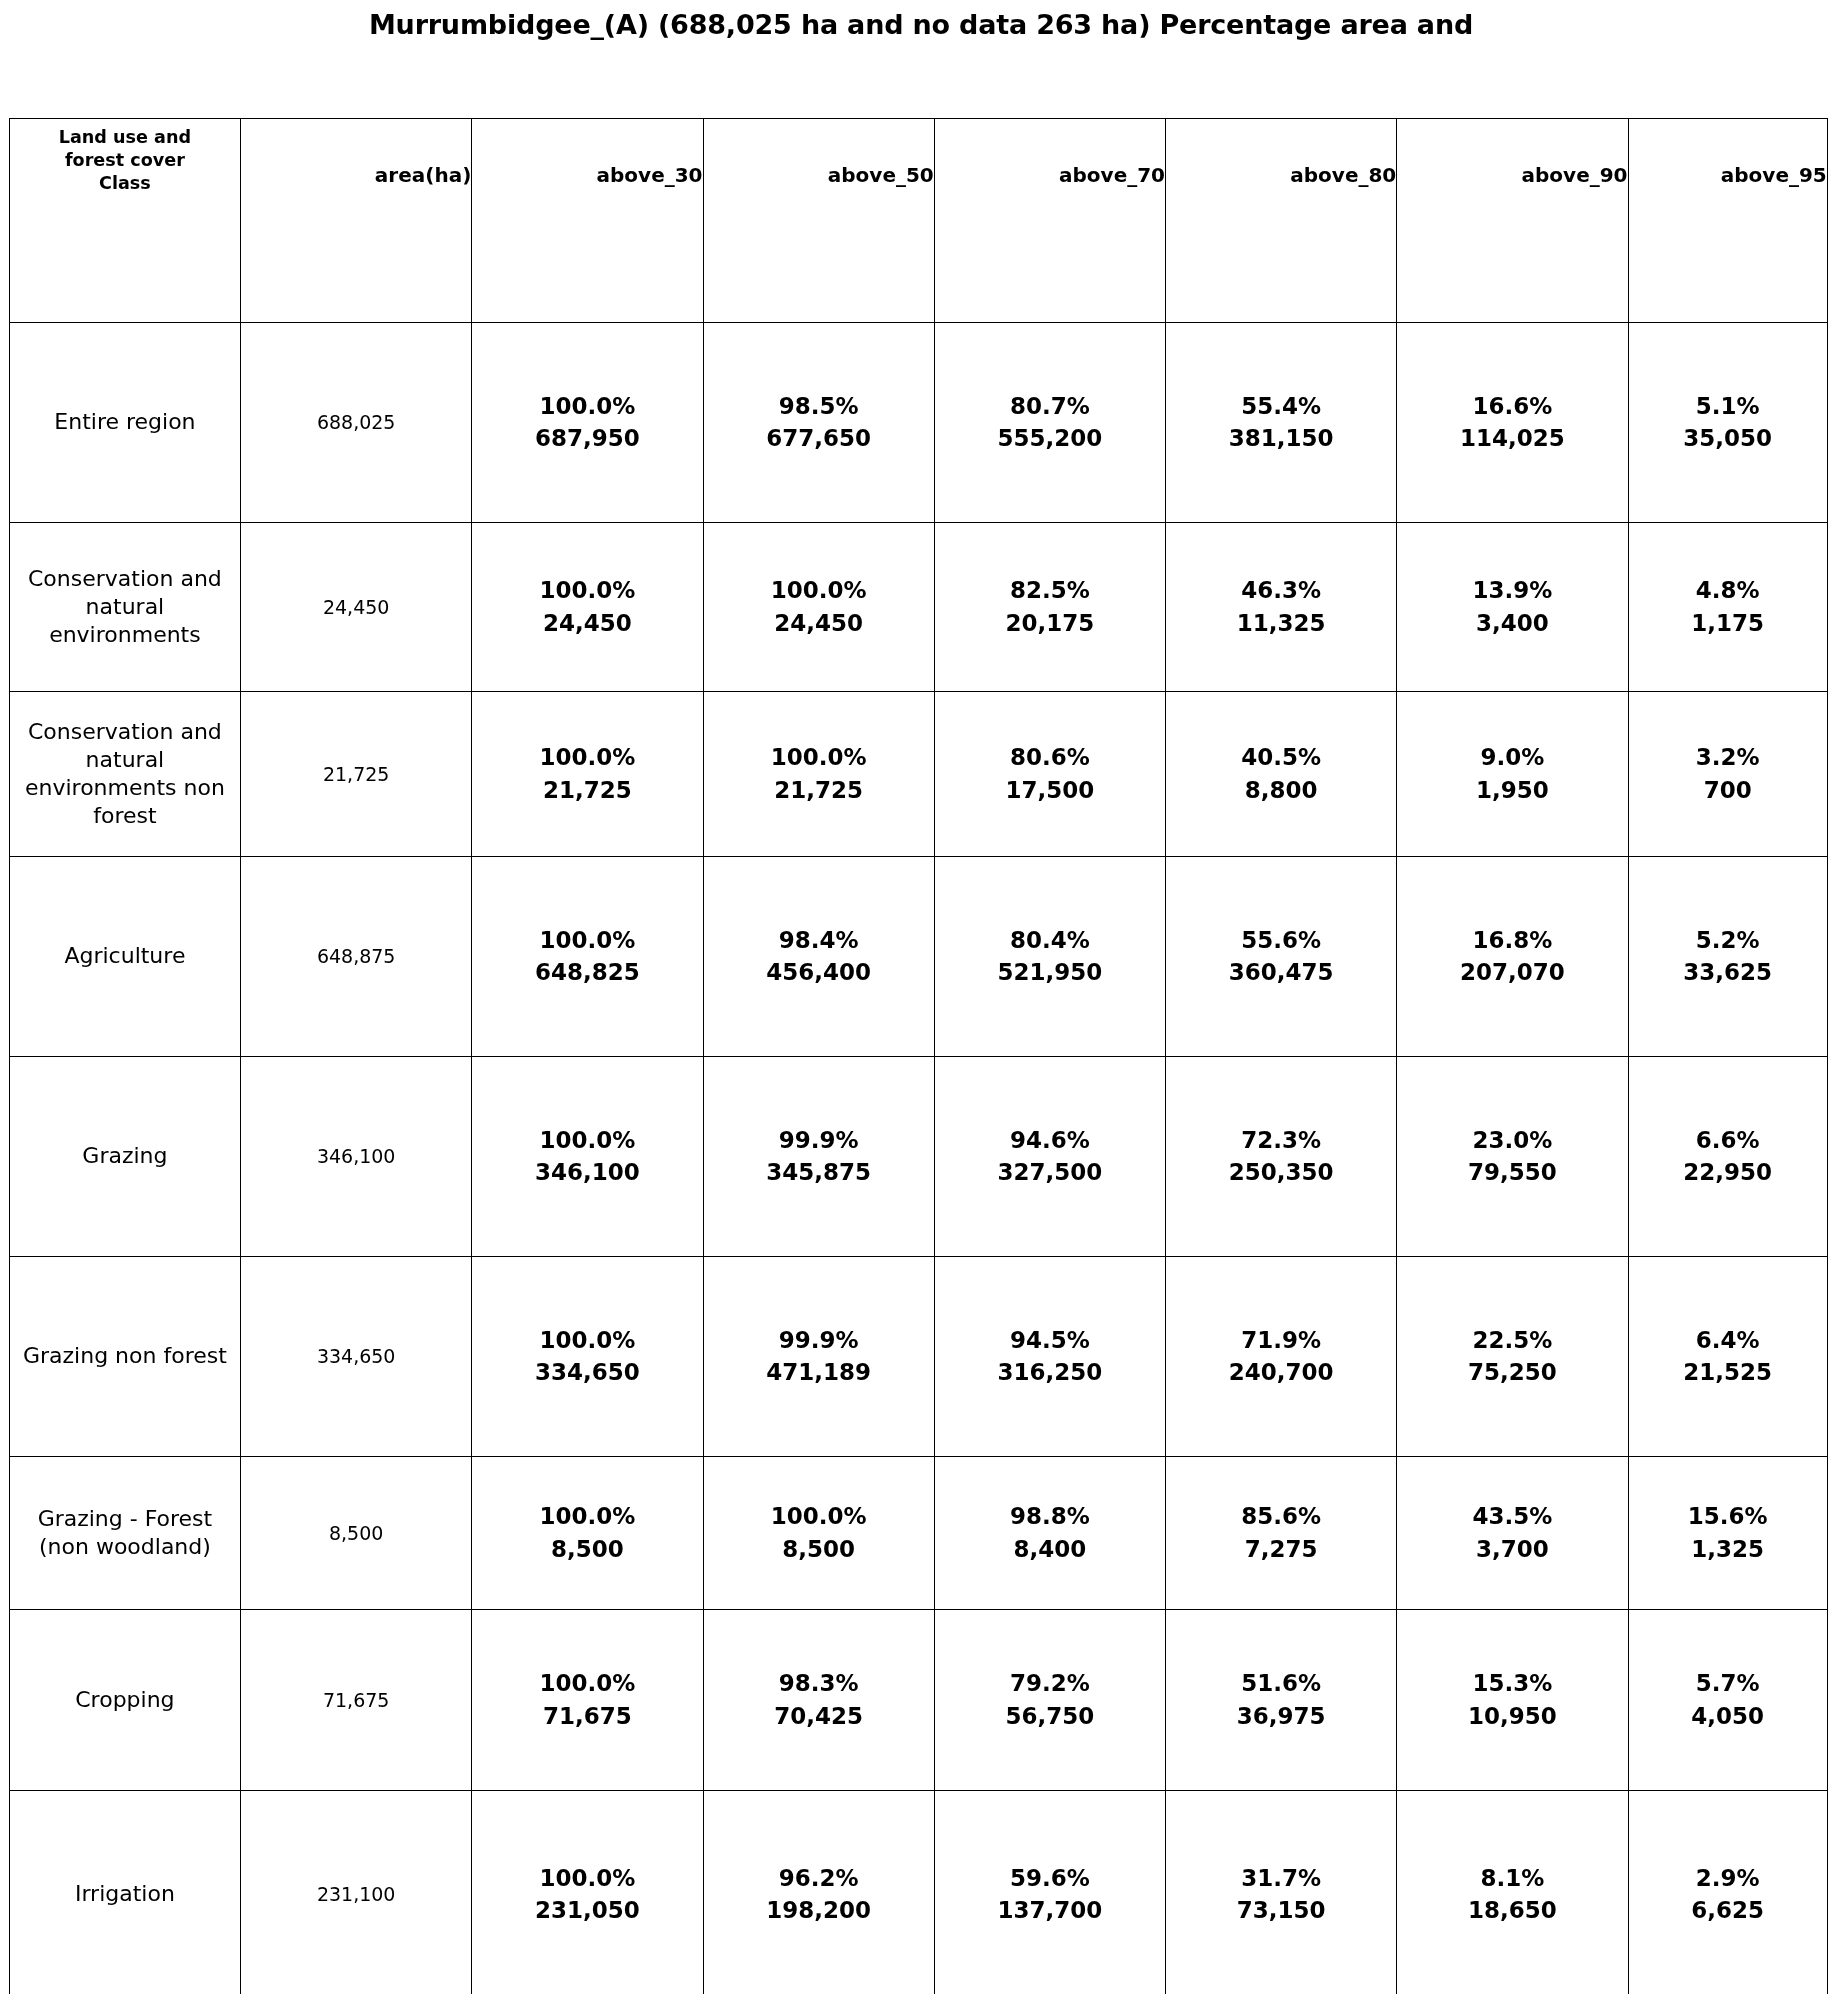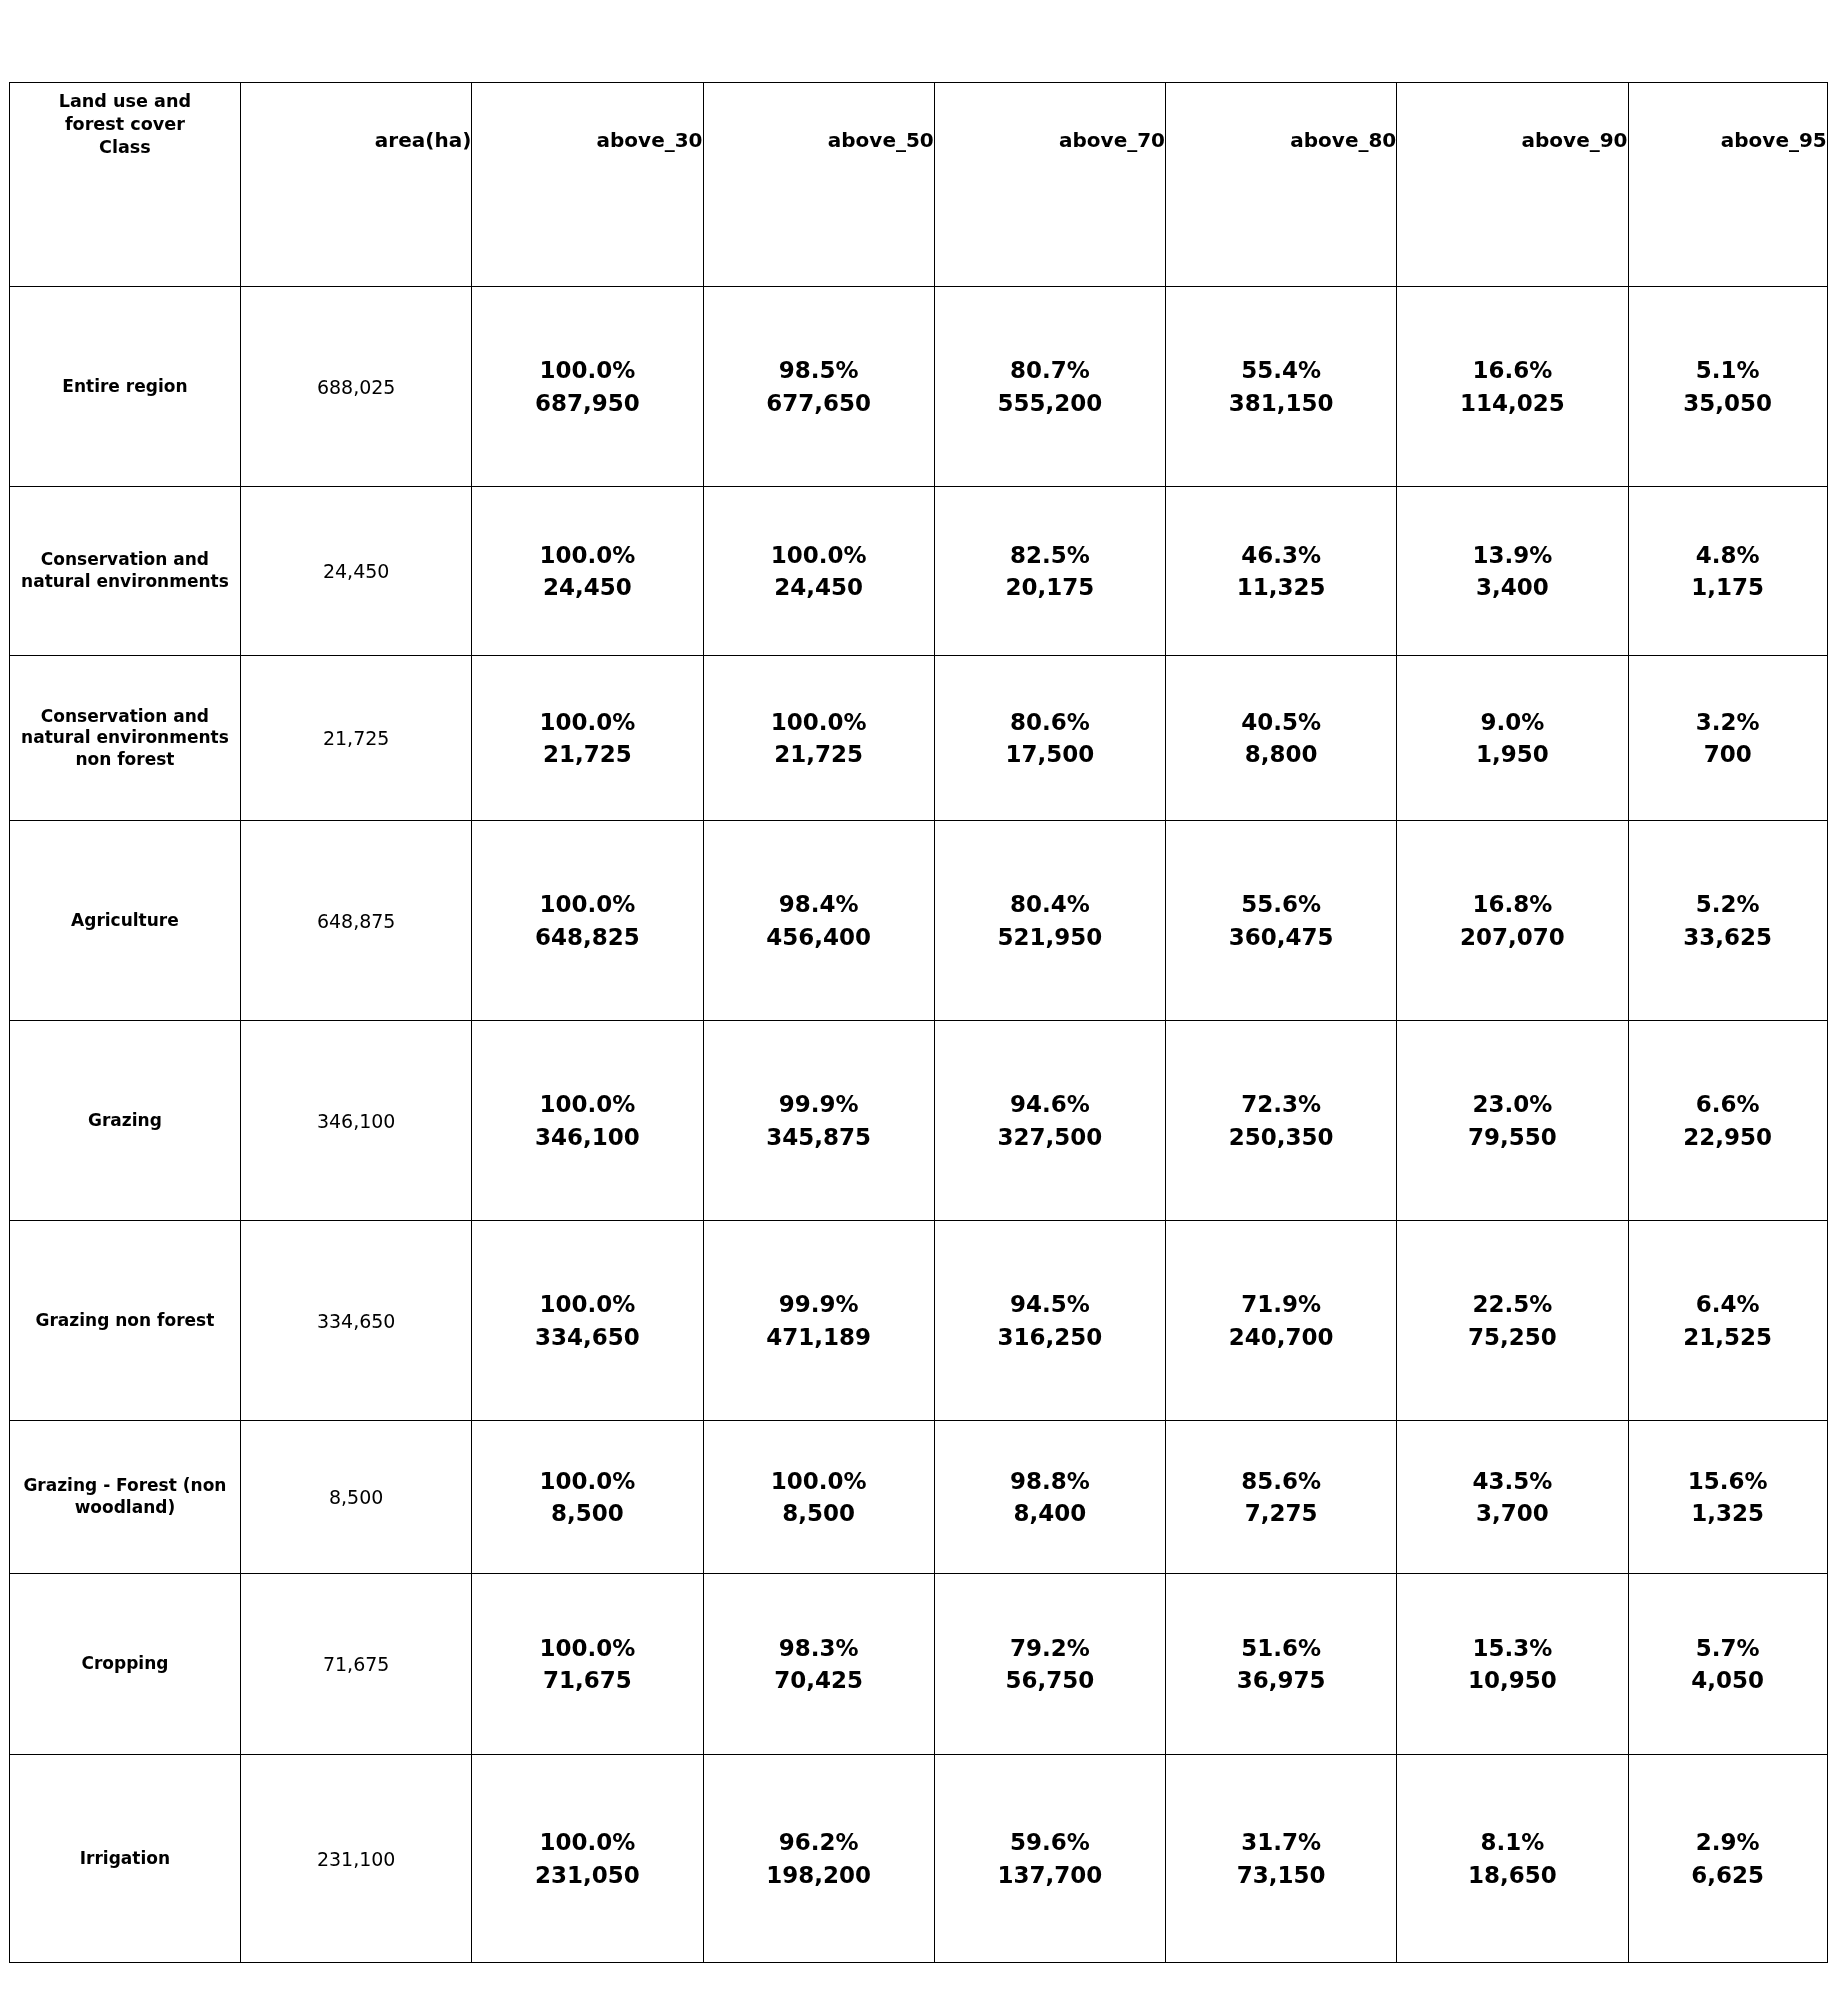--- a/index.html
+++ b/index.html
@@ -78,22 +78,22 @@
     display: block;
     position: relative;
     top: -60px;
     text-align: center;
   }
 
   tbody td {
     font-weight: normal;
   }
   tbody td.classcell {
-    font-weight: bold;
-    font-size: 17px;
+    font-weight: normal;
+    font-size: 22px;
     line-height: 1.28;
     padding: 0 4.8px;
   }
   tbody td.areacell {
     font-size: 19px;
   }
   tbody td.valcell {
     font-size: 23px;
     line-height: 1.42;
     font-weight: bold;
@@ -111,20 +111,21 @@
   tr.r6 td { height: 152px; }
   tr.r7 td { height: 180px; }
   tr.r8 td { height: 207px; }
 </style>
 </head>
 <body>
 
 <div class="page">
 
   <div class="title">
+    <span class="title-line">Murrumbidgee_(A) (688,025 ha and no data 263 ha) Percentage area and</span>
   </div>
 
   <table class="main">
     <colgroup>
       <col class="c0">
         <col class="c1">
         <col class="c2">
         <col class="c3">
       <col class="c4">
         <col class="c5">

